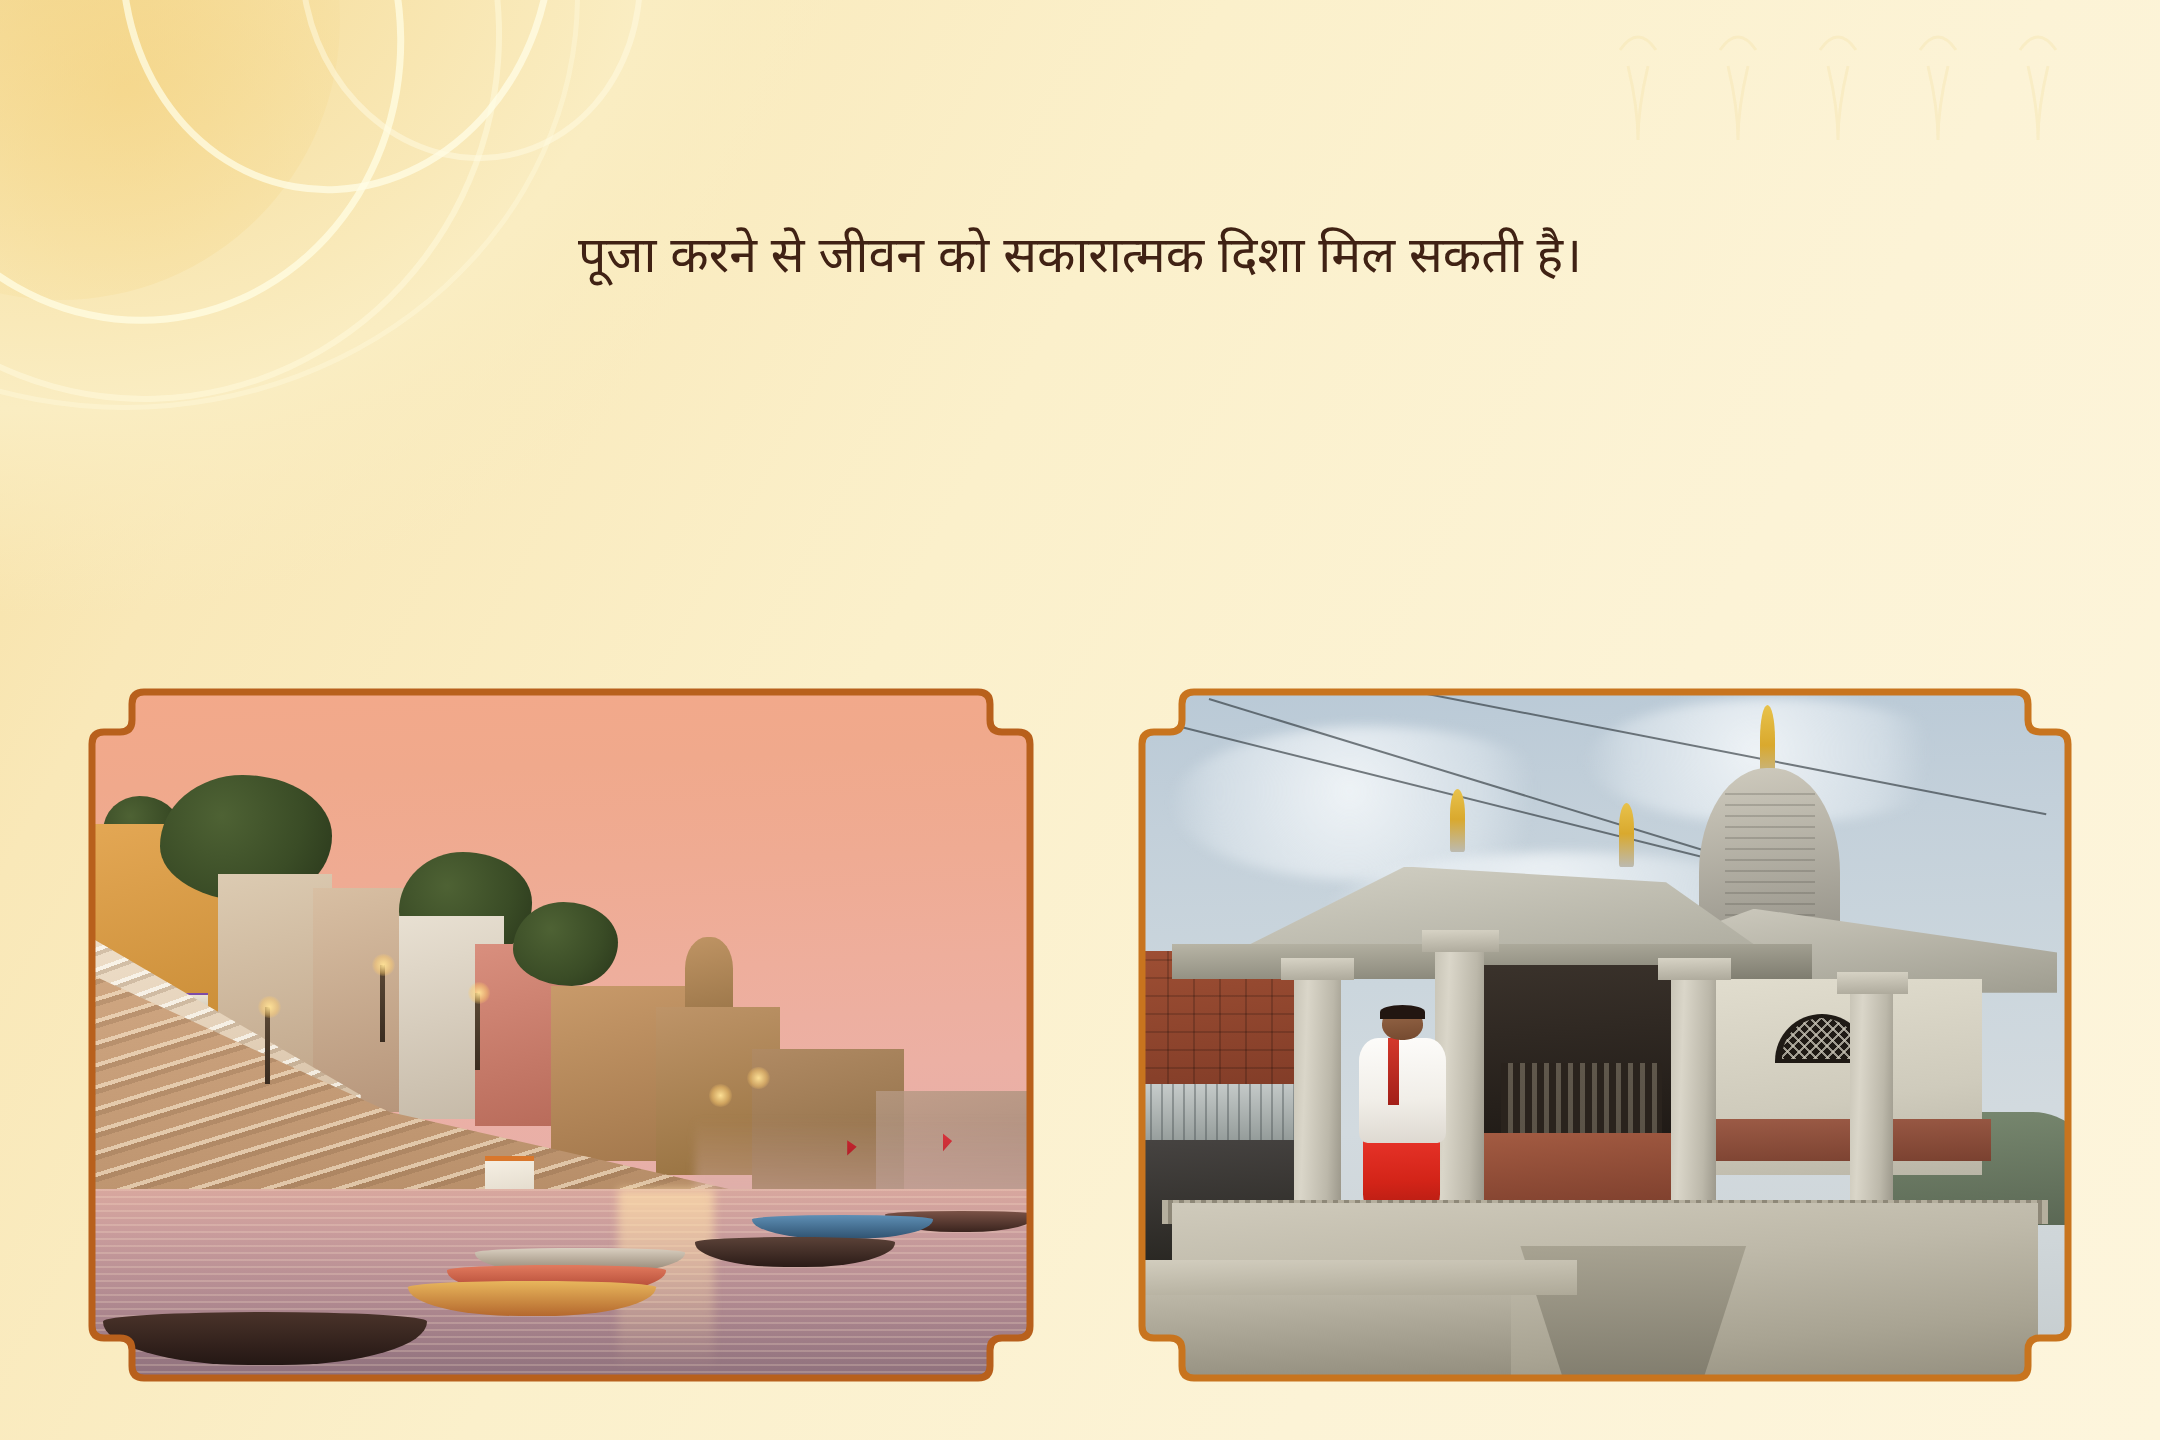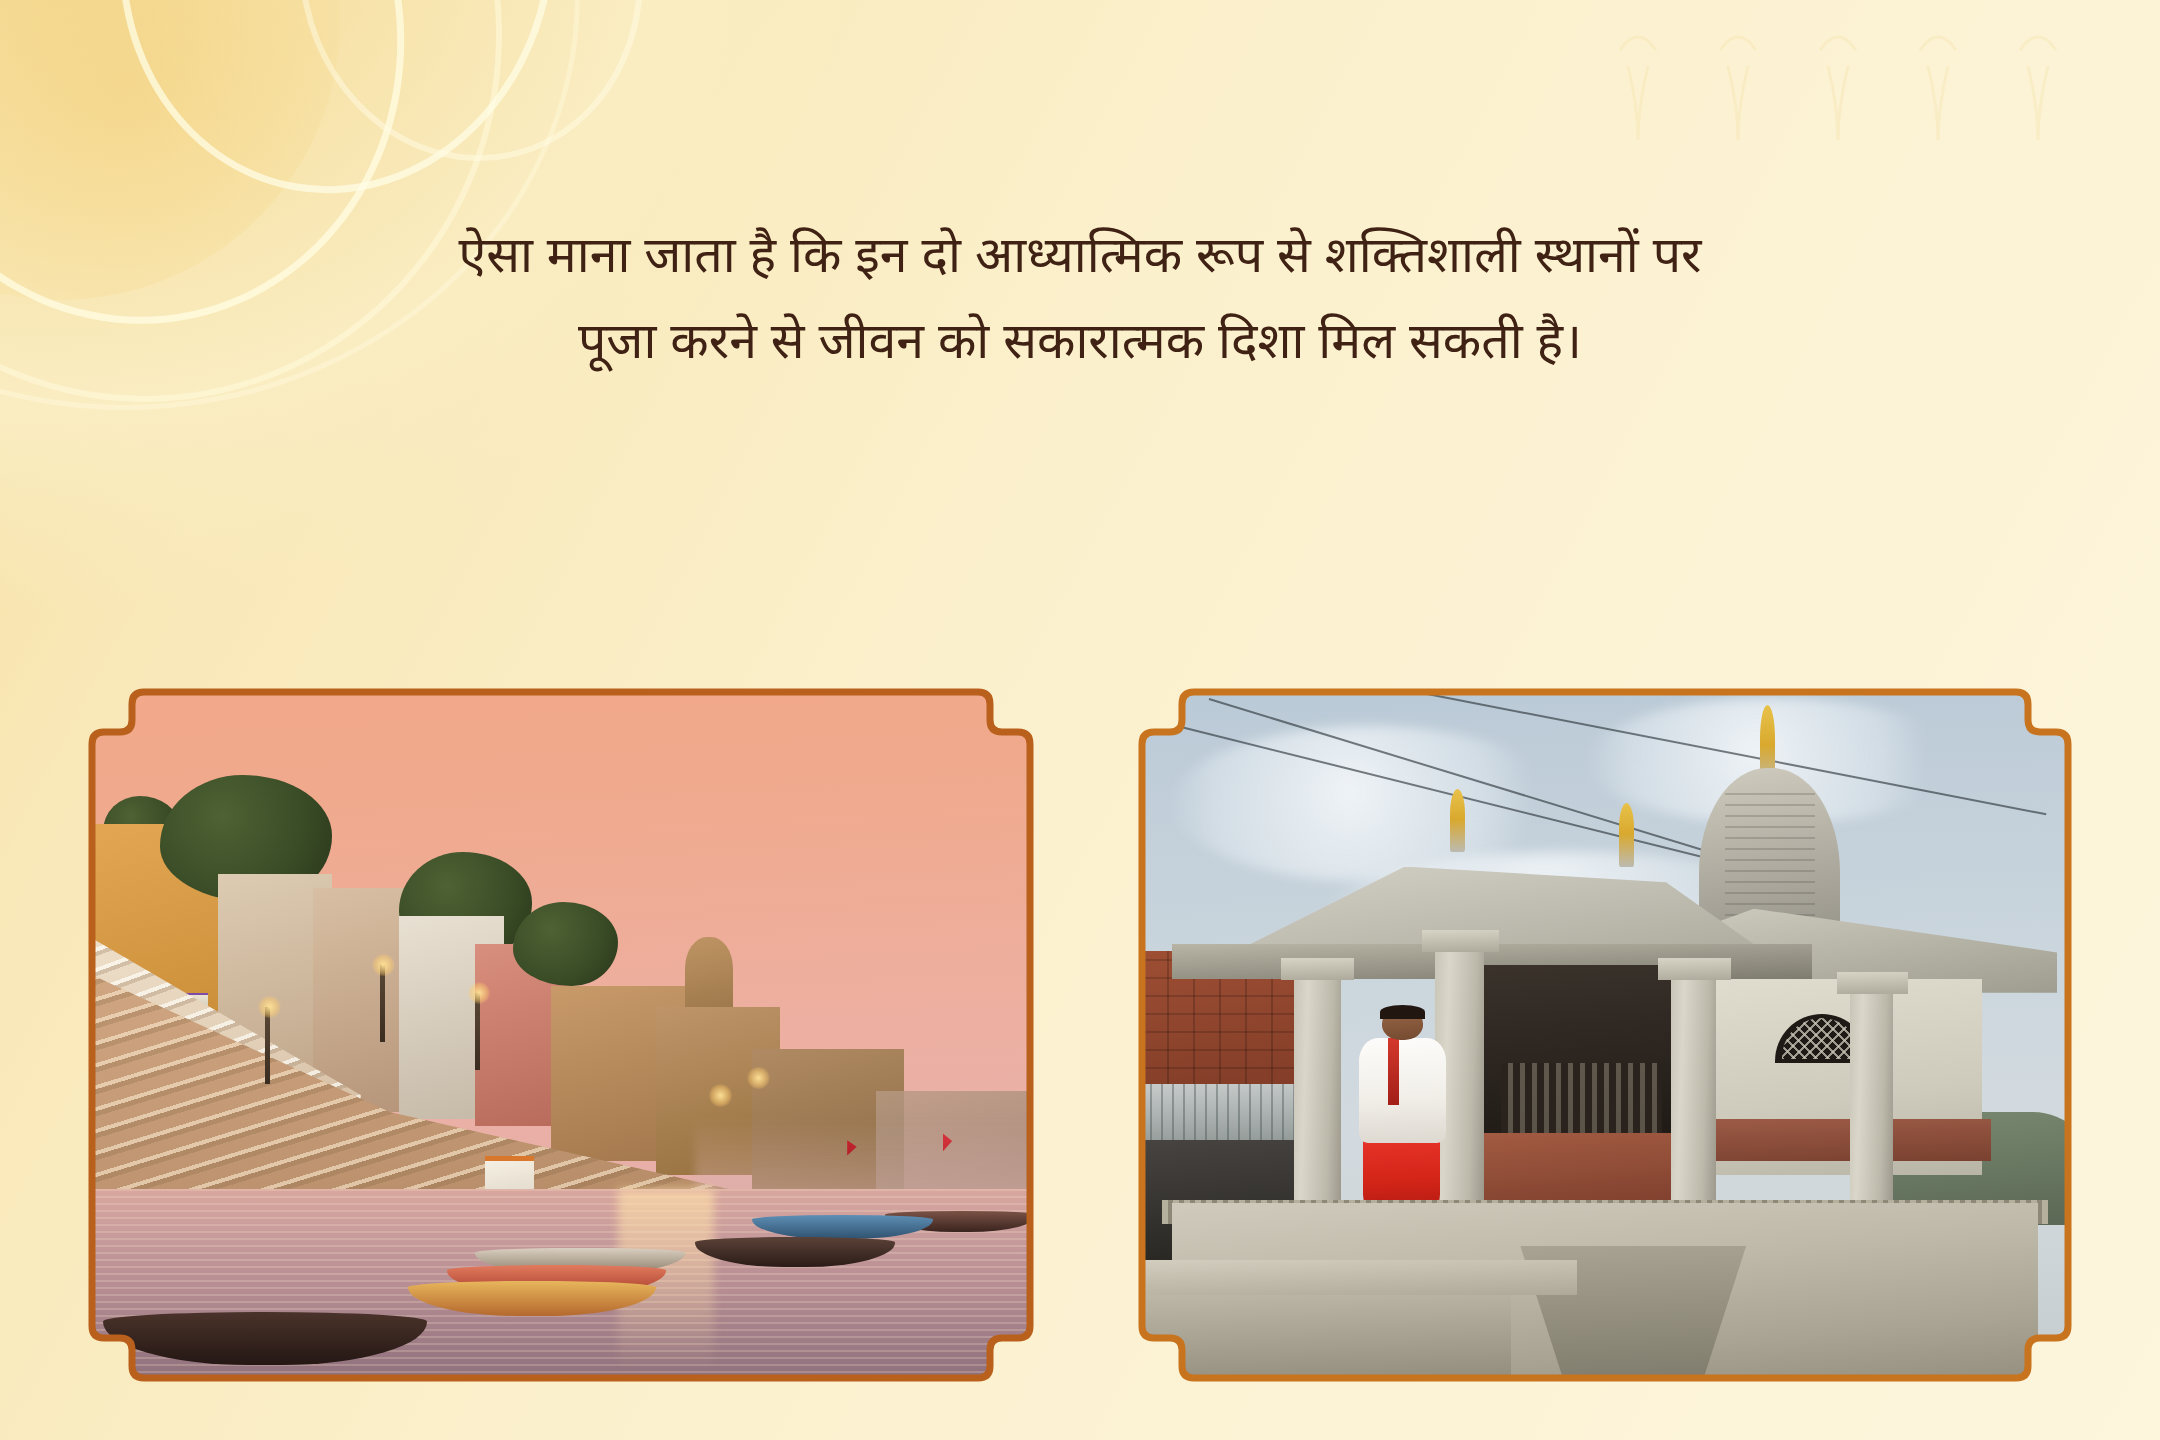--- a/index.html
+++ b/index.html
@@ -467,21 +467,20 @@
         </g>
         <g transform="translate(420,0)">
           <path d="M0 50 q18 -26 36 0 M8 66 q10 42 10 74 M28 66 q-10 42 -10 74"></path>
         </g>
       </g>
     </svg>
   </div>
 
 
   <div class="subcopy">
-    <span class="ln">ऐसा माना जाता है कि इन दो आध्यात्मिक रूप से शक्तिशाली स्थानों पर</span>
     <span class="ln">पूजा करने से जीवन को सकारात्मक दिशा मिल सकती है।</span>
   </div>
 
   <div class="photo-frame" id="photo-left">
     <svg class="frame-svg" viewBox="0 0 954 702" preserveAspectRatio="none">
       <defs>
         <clipPath id="ogeeClipL" clipPathUnits="userSpaceOnUse">
           <path d="
             M 60 8
             L 894 8

